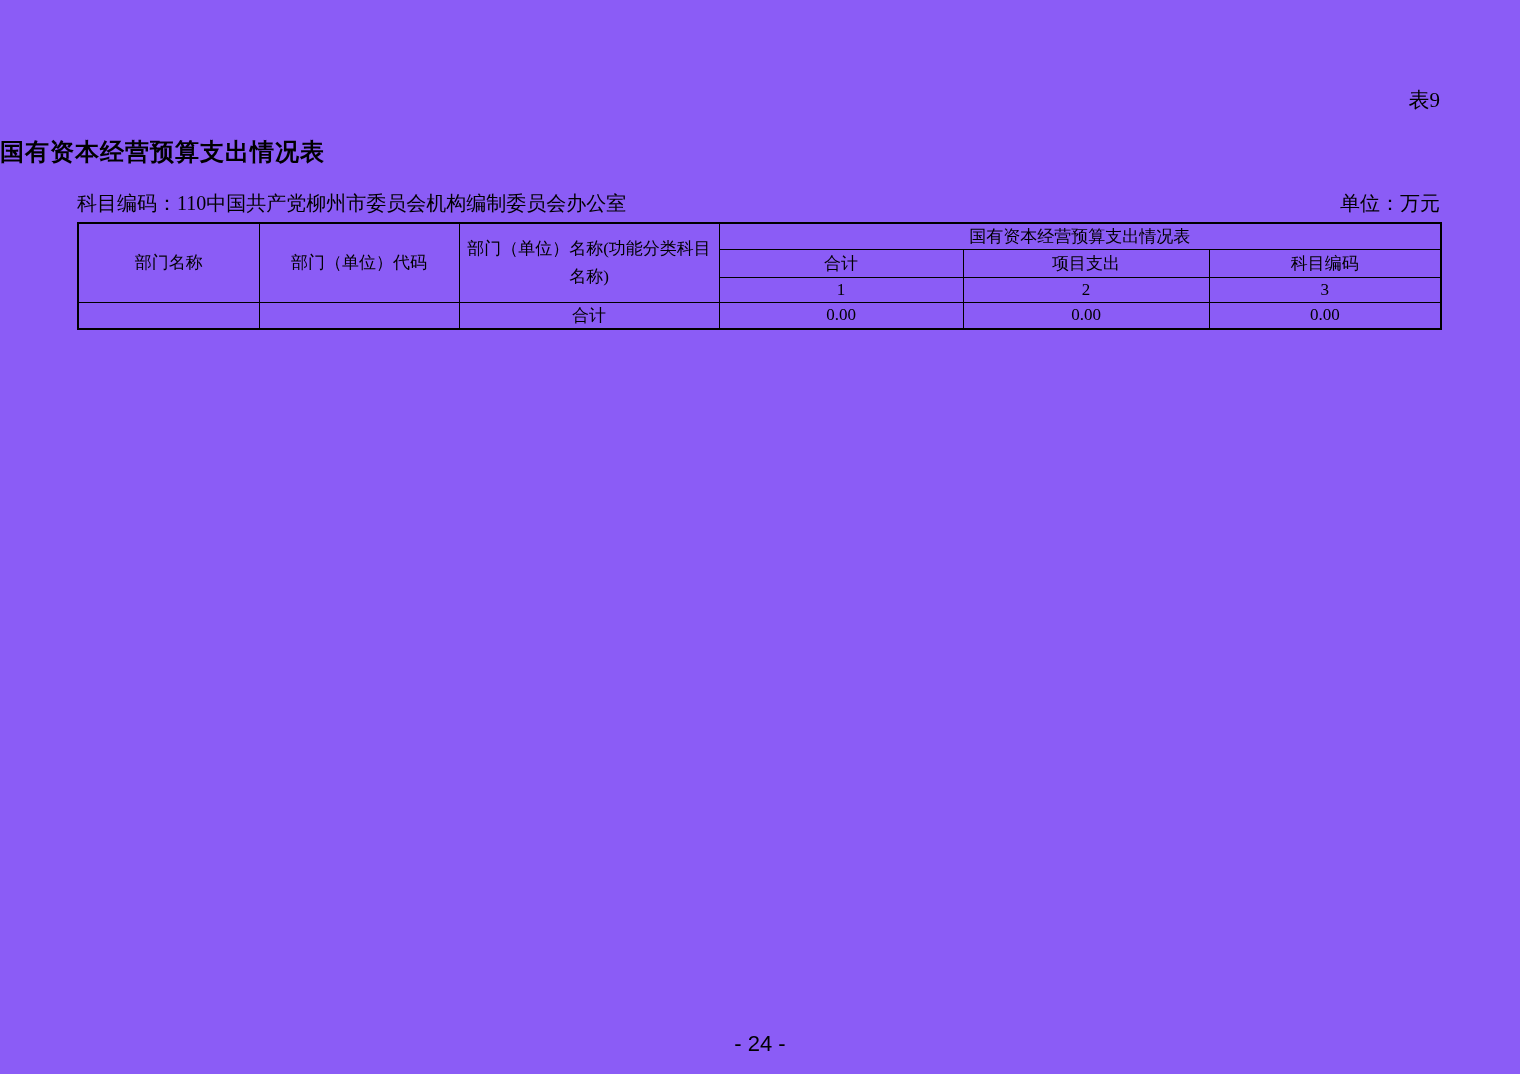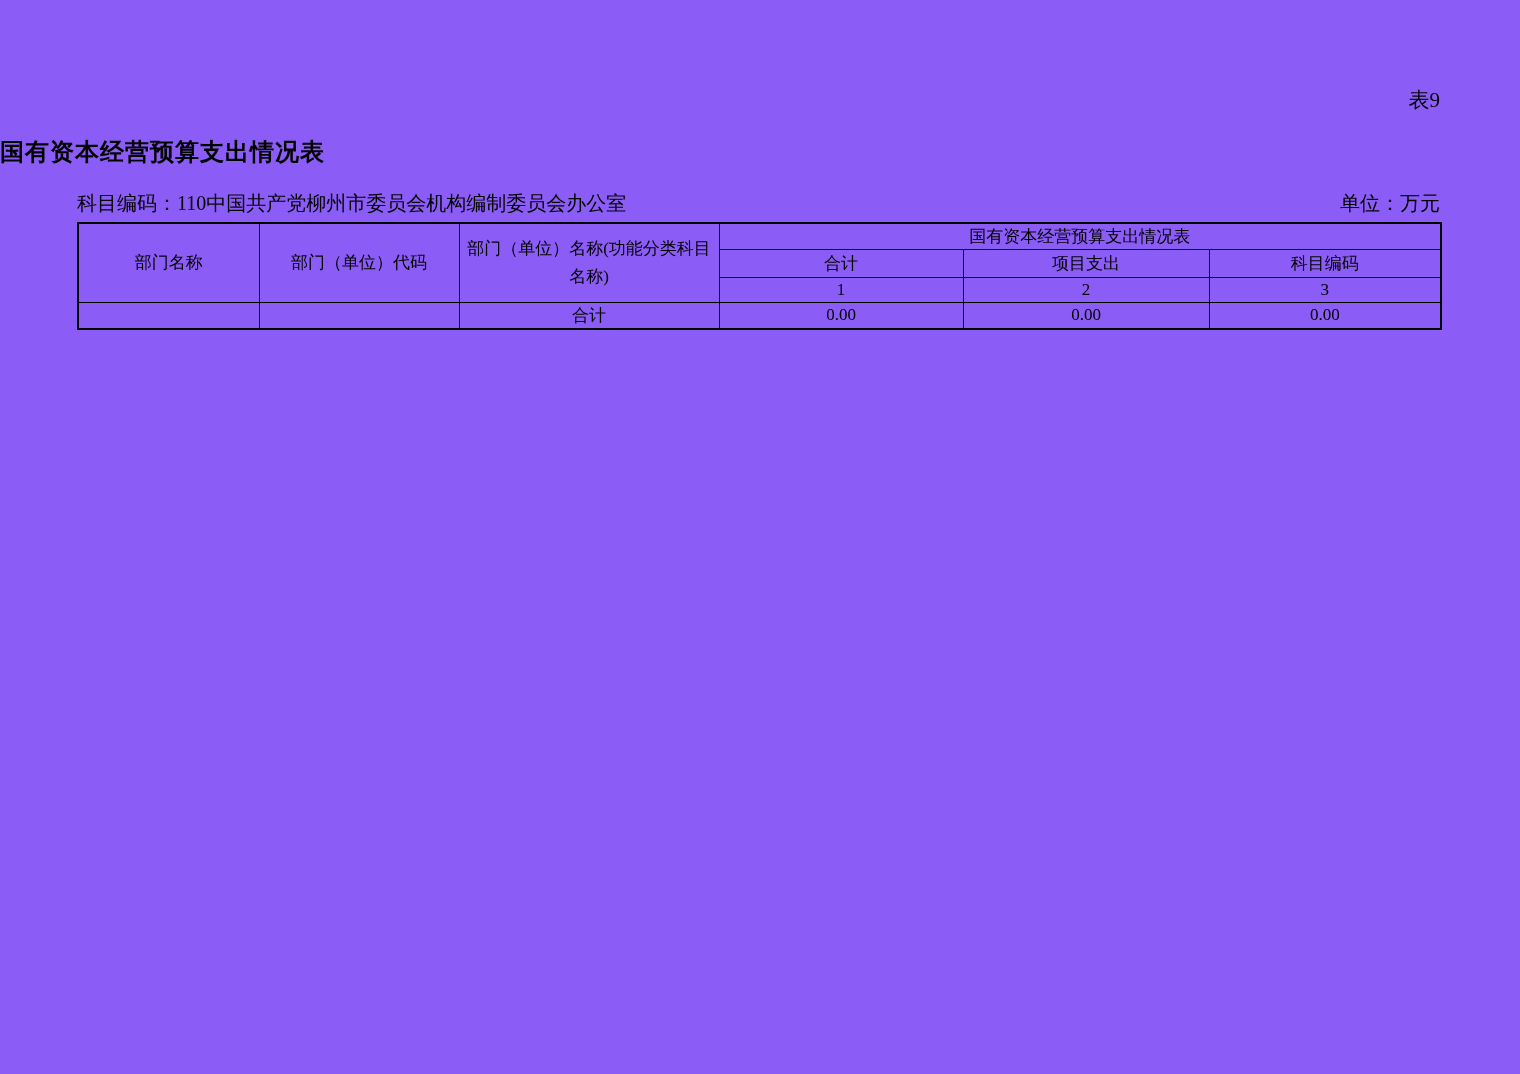--- a/index.html
+++ b/index.html
@@ -128,14 +128,15 @@
         <td></td>
         <td>合计</td>
         <td class="num">0.00</td>
         <td class="num">0.00</td>
         <td class="num">0.00</td>
       </tr>
     </tbody>
   </table>
 
 
+  <div class="page-number">- 24 -</div>
 
 </div>
 
 </body></html>

